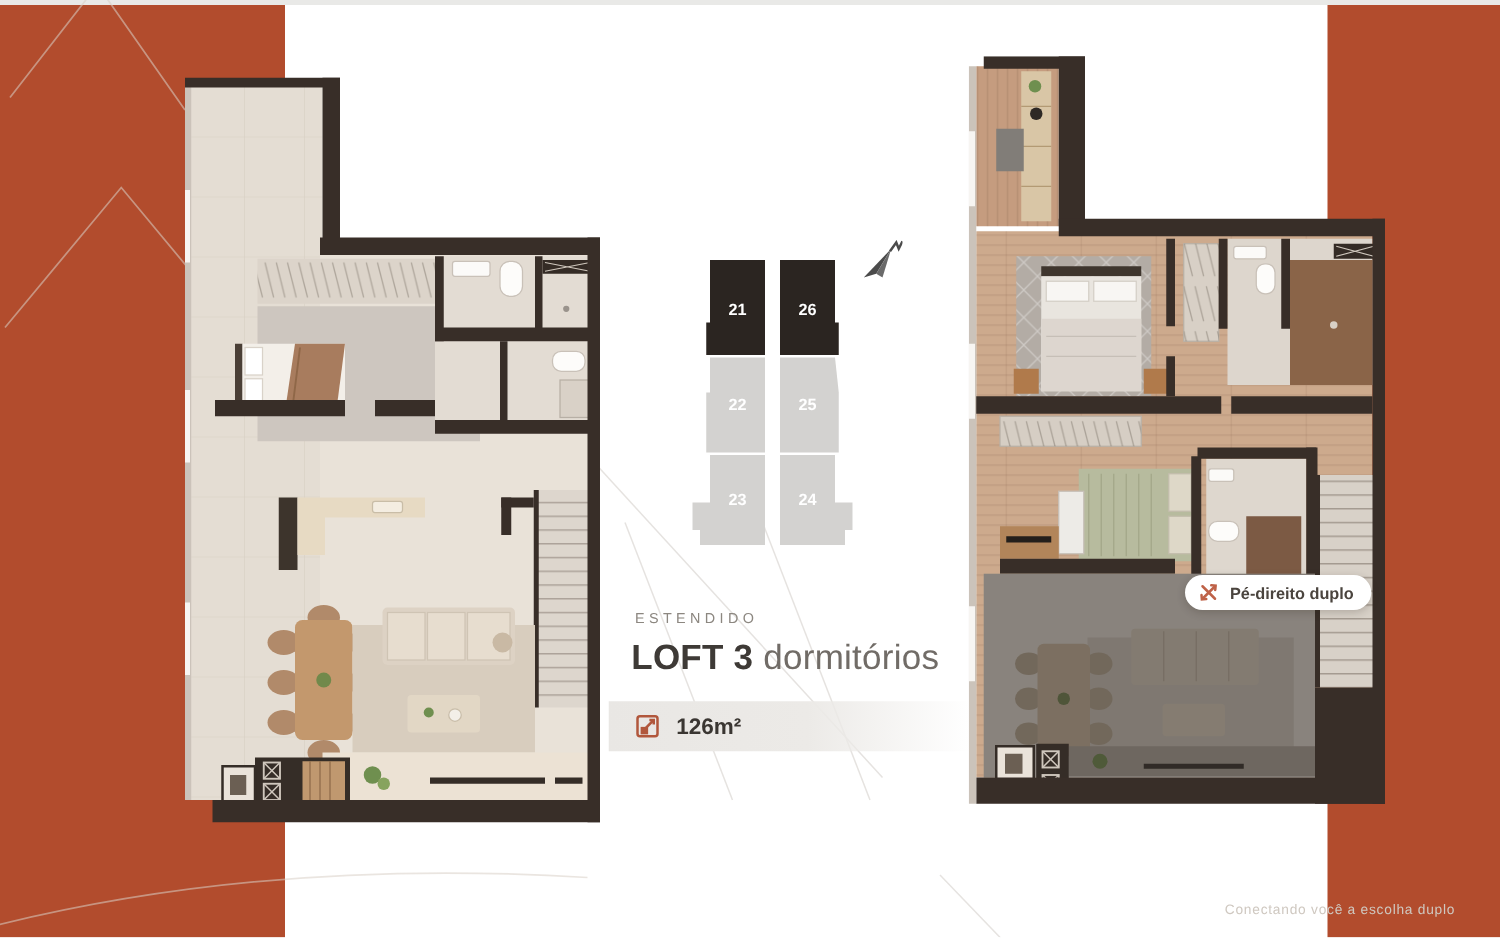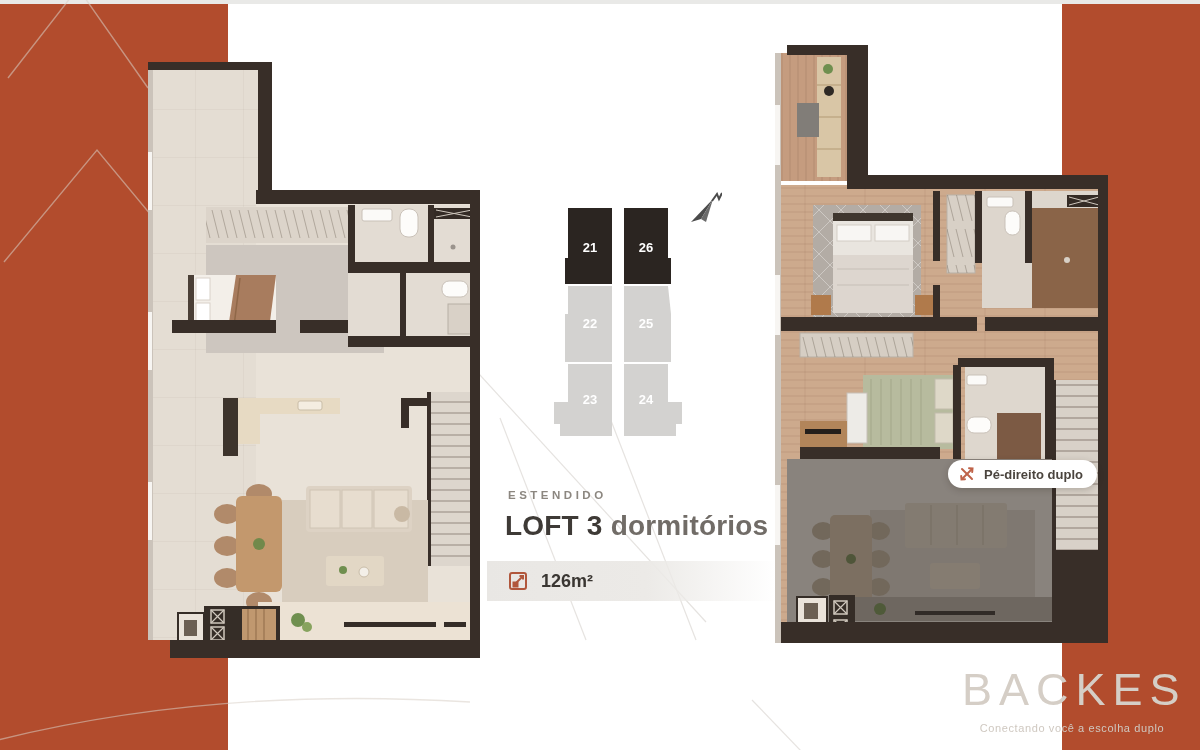--- a/index.html
+++ b/index.html
@@ -19,24 +19,24 @@
   
   #plan-left{left:148px;top:62px;}
   #plan-right{left:775px;top:45px;}
   
   #stack{left:552px;top:196px;}
   .stack-num{font-size:13px;font-weight:bold;fill:#ffffff;text-anchor:middle;
     font-family:"Liberation Sans",sans-serif;}
   
   #compass{left:686px;top:192px;}
   
-  .info-tag{left:508px;top:489px;font-size:11.5px;font-weight:bold;letter-spacing:3.5px;color:#8c8780;}
+  .info-tag{left:508px;top:489px;font-size:11.5px;font-weight:normal;letter-spacing:3.5px;color:#8c8780;}
   .info-title{left:505px;top:510px;font-size:28px;letter-spacing:.2px;white-space:nowrap;}
   .info-title .strong{font-weight:bold;color:#3e3a36;}
-  .info-title .light{font-weight:700;color:#716c67;}
+  .info-title .light{font-weight:400;color:#716c67;}
   .area-band{left:487px;top:561px;width:290px;height:40px;
     background:linear-gradient(90deg,#e9e7e4 0%,#eceae7 55%,rgba(236,234,231,0) 100%);
     display:flex;align-items:center;gap:12px;padding-left:20px;box-sizing:border-box;}
   .area-text{font-size:18px;font-weight:bold;color:#3a3632;}
   
   .badge{left:948px;top:460px;height:28px;padding:0 14px 0 10px;background:#ffffff;
     border-radius:14px;box-shadow:0 2px 7px rgba(40,30,25,.22);
     display:flex;align-items:center;gap:8px;}
   .badge-label{font-size:13px;font-weight:bold;color:#4a443e;white-space:nowrap;}
   
@@ -394,16 +394,15 @@
       <g stroke="#bf6248" stroke-width="2" fill="none" stroke-linecap="round">
         <line x1="4" y1="14" x2="14" y2="4"></line>
         <line x1="4" y1="4" x2="14" y2="14"></line>
         <polyline points="11,3.2 14.5,3.5 14.2,7"></polyline>
         <polyline points="3.2,11 3.5,14.5 7,14.2"></polyline>
       </g>
     </svg>
     <span class="badge-label">Pé-direito duplo</span>
   </div>
 
-  <div class="abs logo">BACKES</div>
   <div class="abs tagline">Conectando você a escolha duplo</div>
 
 </div>
 
 </body></html>

